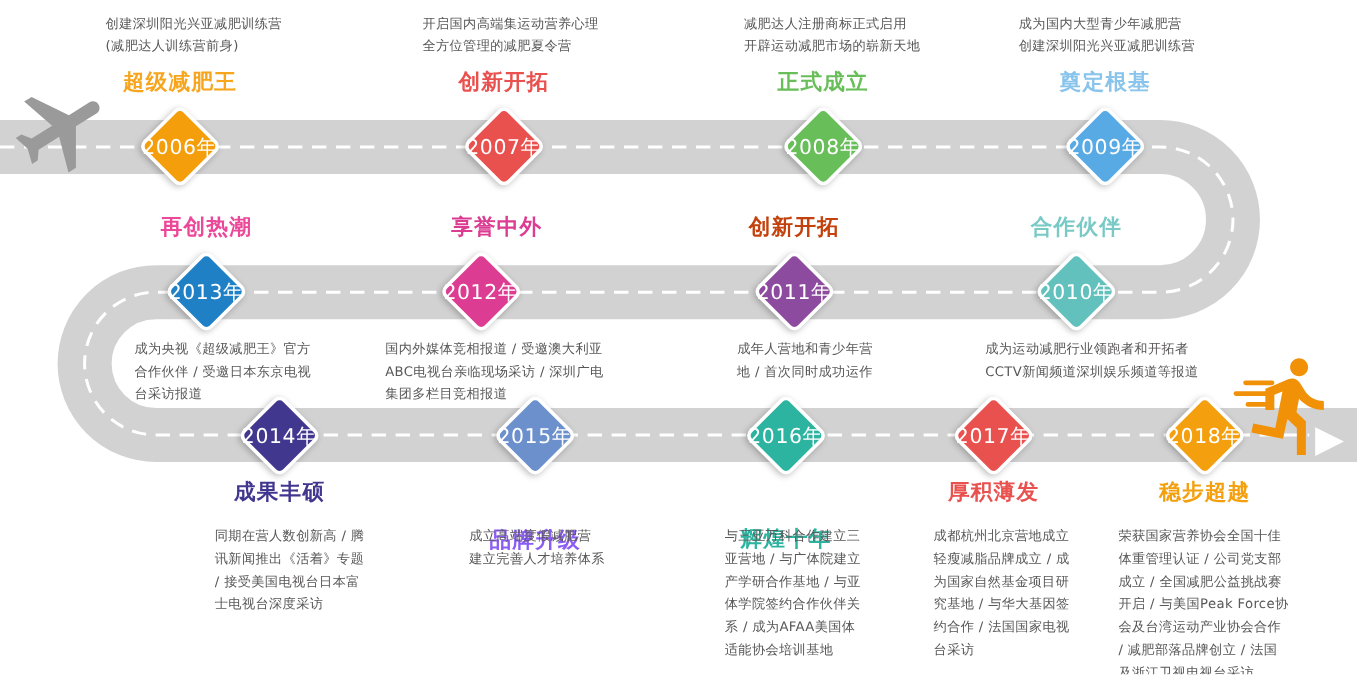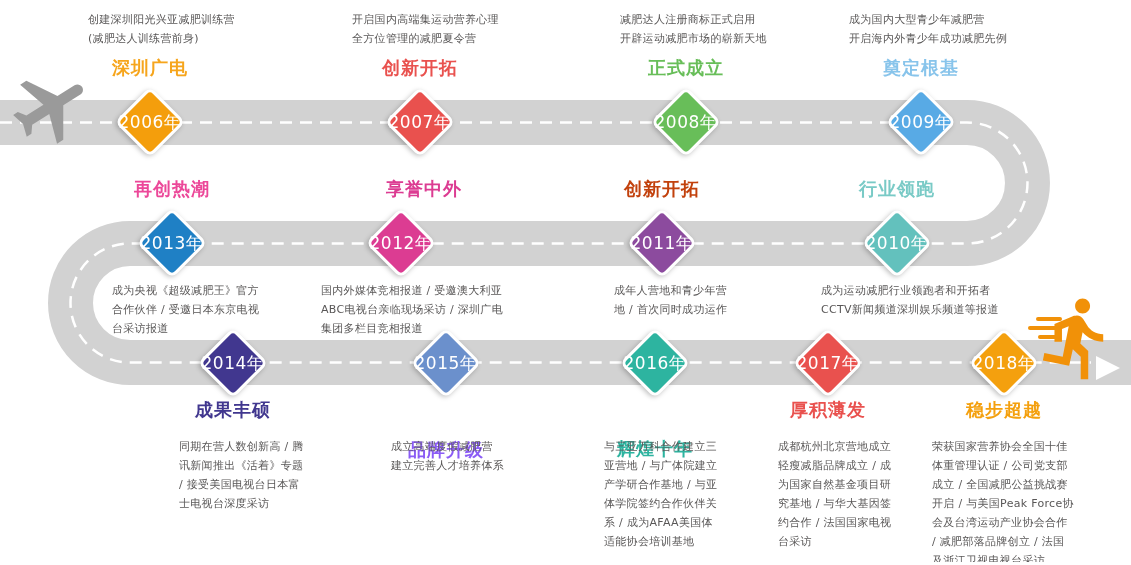--- a/index.html
+++ b/index.html
@@ -48,21 +48,21 @@
   <svg class="runner" viewBox="0 0 24 24">
     <path d="M13.49 5.48c1.1 0 2-.9 2-2s-.9-2-2-2-2 .9-2 2 .9 2 2 2zm-3.6 13.9l1-4.4 2.1 2v6h2v-7.5l-2.1-2 .6-3c1.3 1.5 3.3 2.5 5.5 2.5v-2c-1.9 0-3.5-1-4.3-2.4l-1-1.6c-.4-.6-1-1-1.7-1-.3 0-.5.1-.8.1l-5.2 2.2v4.7h2v-3.4l1.8-.7-1.6 8.1-4.9-1-.4 2 7 1.4z" style="fill: rgb(241, 145, 8);"></path>
   </svg>
   <div class="speedline" style="left: 1036px; top: 317px; width: 26px; background-color: rgb(241, 145, 8);"></div>
   <div class="speedline" style="left: 1028px; top: 326px; width: 34px; background-color: rgb(241, 145, 8);"></div>
   <div class="speedline" style="left: 1038px; top: 335px; width: 22px; background-color: rgb(241, 145, 8);"></div>
 
   <div>
     <div class="ms-desc" style="left:88px;top:10px;">创建深圳阳光兴亚减肥训练营
 (减肥达人训练营前身)</div>
-    <div class="ms-title" style="left: 150px; top: 56px; color: rgb(246, 165, 28);">深圳广电</div>
+    <div class="ms-title" style="left: 150px; top: 56px; color: rgb(246, 165, 28);">超级减肥王</div>
     <div class="diamond" style="left: 150px; top: 122px; background-color: rgb(244, 158, 12);">
       <span class="year">2006年</span>
     </div>
   </div>
 
   <div>
     <div class="ms-desc" style="left:352px;top:10px;">开启国内高端集运动营养心理
 全方位管理的减肥夏令营</div>
     <div class="ms-title" style="left: 420px; top: 56px; color: rgb(233, 81, 78);">创新开拓</div>
     <div class="diamond" style="left: 420px; top: 122px; background-color: rgb(233, 81, 78);">
@@ -74,58 +74,58 @@
     <div class="ms-desc" style="left:620px;top:10px;">减肥达人注册商标正式启用
 开辟运动减肥市场的崭新天地</div>
     <div class="ms-title" style="left: 686px; top: 56px; color: rgb(104, 190, 89);">正式成立</div>
     <div class="diamond" style="left: 686px; top: 122px; background-color: rgb(104, 190, 89);">
       <span class="year">2008年</span>
     </div>
   </div>
 
   <div>
     <div class="ms-desc" style="left:849px;top:10px;">成为国内大型青少年减肥营
-开启海内外青少年成功减肥先例</div>
+创建深圳阳光兴亚减肥训练营</div>
     <div class="ms-title" style="left: 921px; top: 56px; color: rgb(136, 196, 235);">奠定根基</div>
     <div class="diamond" style="left: 921px; top: 122px; background-color: rgb(88, 170, 229);">
       <span class="year">2009年</span>
     </div>
   </div>
 
   <div>
     <div class="ms-title" style="left: 172px; top: 177px; color: #ec4899;">再创热潮</div>
     <div class="diamond" style="left: 172px; top: 243px; background-color: rgb(31, 128, 197);">
       <span class="year">2013年</span>
     </div>
     <div class="ms-desc" style="left:112px;top:281px;">成为央视《超级减肥王》官方
 合作伙伴 / 受邀日本东京电视
 台采访报道</div>
   </div>
 
   <div>
-    <div class="ms-title" style="left: 424px; top: 177px; color: rgb(220, 60, 146);">享誉中外</div>
+    <div class="ms-title" style="left: 414px; top: 177px; color: rgb(220, 60, 146);">享誉中外</div>
     <div class="diamond" style="left: 401px; top: 243px; background-color: rgb(220, 60, 146);">
       <span class="year">2012年</span>
     </div>
     <div class="ms-desc" style="left:321px;top:281px;">国内外媒体竞相报道 / 受邀澳大利亚
 ABC电视台亲临现场采访 / 深圳广电
 集团多栏目竞相报道</div>
   </div>
 
   <div>
     <div class="ms-title" style="left: 662px; top: 177px; color: #c2410c;">创新开拓</div>
     <div class="diamond" style="left: 662px; top: 243px; background-color: rgb(140, 75, 158);">
       <span class="year">2011年</span>
     </div>
-    <div class="ms-desc" style="left:614px;top:281px;">成年人营地和青少年营
+    <div class="ms-desc" style="left:614px;top:281px;text-align:right;">成年人营地和青少年营
 地 / 首次同时成功运作</div>
   </div>
 
   <div>
-    <div class="ms-title" style="left: 897px; top: 177px; color: rgb(121, 202, 198);">行业领跑</div>
+    <div class="ms-title" style="left: 897px; top: 177px; color: rgb(121, 202, 198);">合作伙伴</div>
     <div class="diamond" style="left: 897px; top: 243px; background-color: rgb(99, 193, 189);">
       <span class="year">2010年</span>
     </div>
     <div class="ms-desc" style="left:821px;top:281px;">成为运动减肥行业领跑者和开拓者
 CCTV新闻频道深圳娱乐频道等报道</div>
   </div>
 
   <div>
     <div class="diamond" style="left: 233px; top: 363px; background-color: rgb(65, 55, 143);">
       <span class="year">2014年</span>

